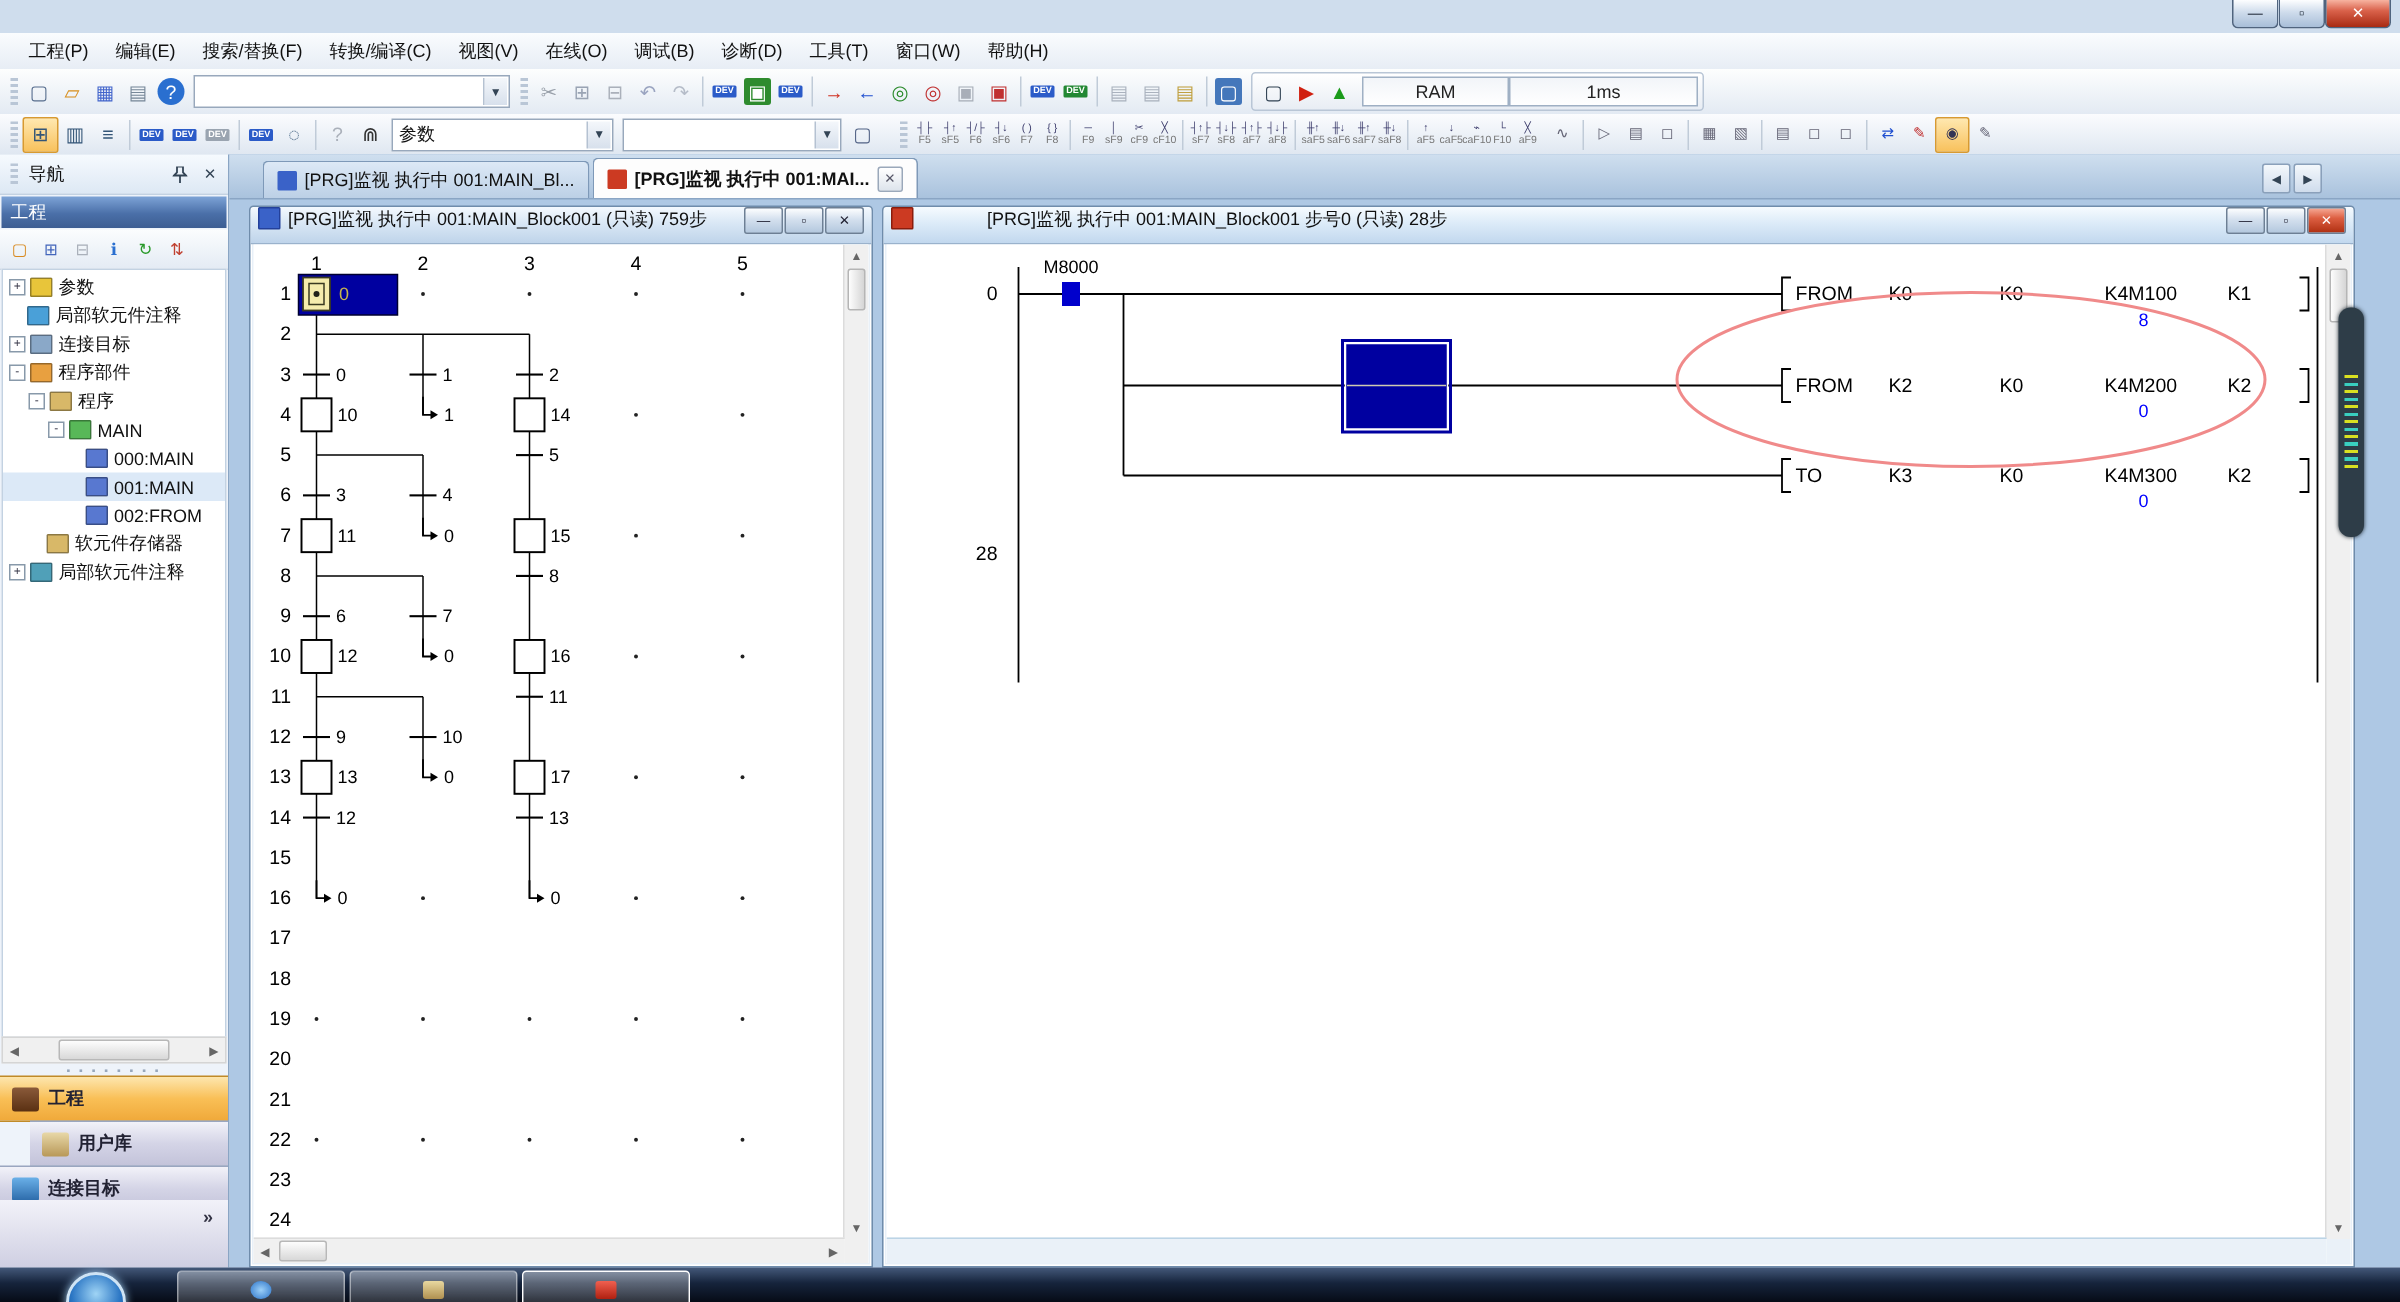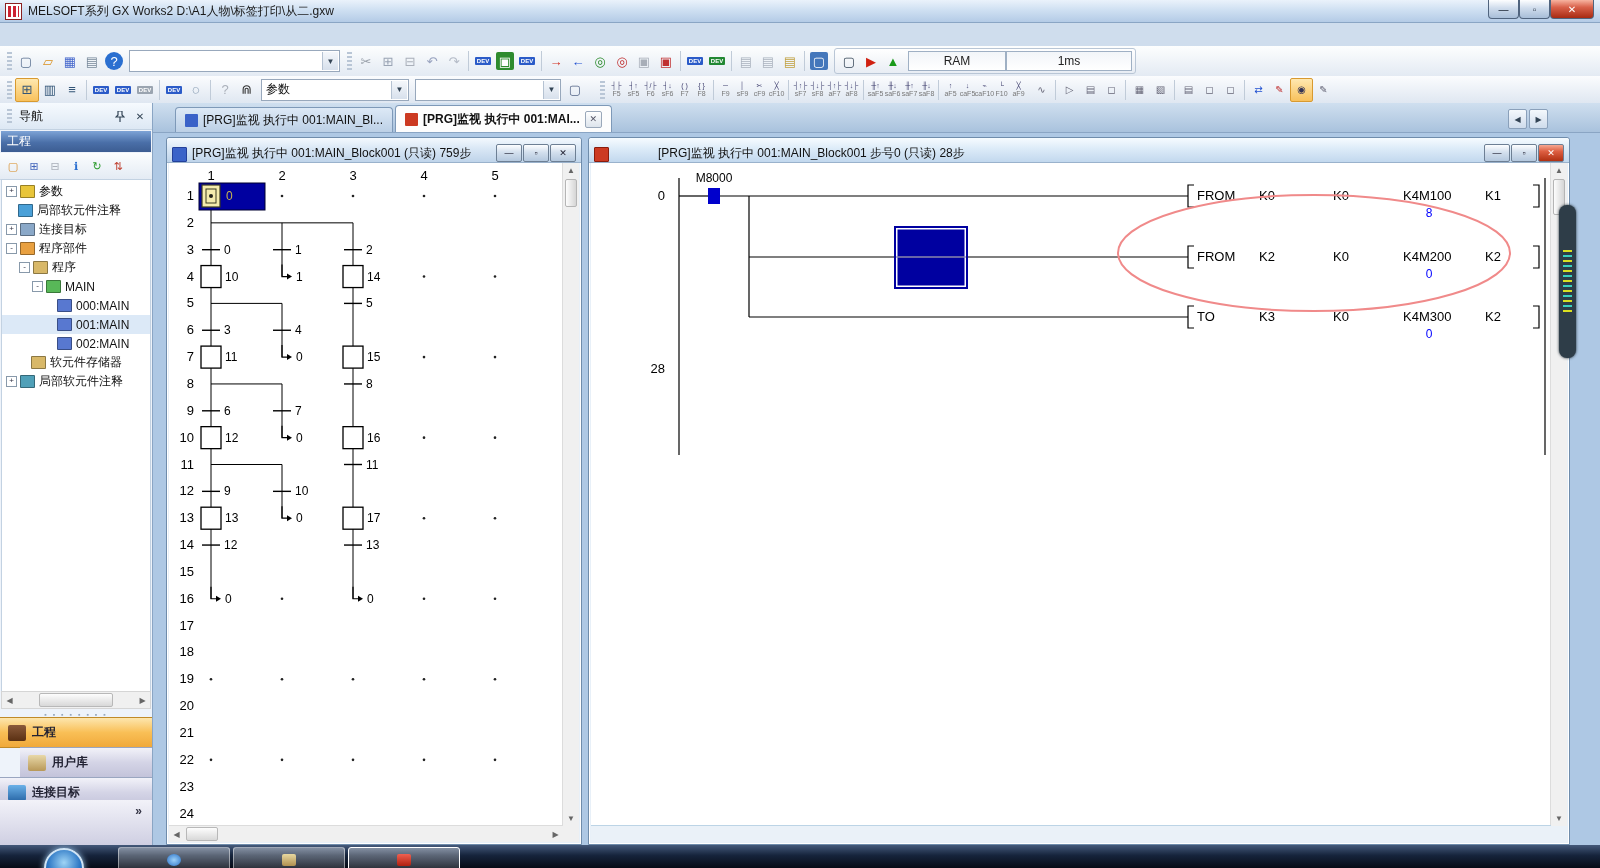--- a/index.html
+++ b/index.html
@@ -103,21 +103,21 @@
   .tabicon{width:13px;height:13px;border-radius:1px;flex:0 0 auto;}
   .tclose{width:15px;height:15px;border:1px solid #9aa8ba;background:linear-gradient(#fff,#dde4ec);
     display:flex;align-items:center;justify-content:center;font-size:9px;color:#556;border-radius:2px;}
   .tabnav{position:absolute;right:52px;top:6px;display:flex;gap:2px;}
   .tabnav .hb{width:17px;height:18px;border:1px solid #8aa0ba;border-radius:2px;
     background:linear-gradient(#f4f8fc,#cfdcec);display:flex;align-items:center;justify-content:center;
     font-size:8px;color:#345;}
   
   .cw{position:absolute;border:1px solid #6f8cab;border-radius:3px 3px 0 0;background:#e8f0f8;
     box-shadow:0 0 0 1px #ffffff inset;}
-  .cwtitle{height:24px;display:flex;align-items:flex-end;gap:5px;padding:0 5px;
+  .cwtitle{height:24px;display:flex;align-items:flex-start;gap:5px;padding:0 5px;
     background:linear-gradient(#f4f9fe,#d9e7f5 45%,#bfd4ea);border-bottom:1px solid #9ab2cc;
     border-radius:3px 3px 0 0;white-space:nowrap;overflow:hidden;}
   .cwbtns{margin-left:auto;display:flex;flex:0 0 auto;}
   .cwb{width:24px;height:16px;border:1px solid #6d7f94;background:linear-gradient(#fdfeff,#d4e0ee 45%,#b4c8de);
     display:flex;align-items:center;justify-content:center;font-size:9px;color:#223;border-radius:2px;margin-left:1px;}
   .cwb.close-red{background:linear-gradient(#f6a893,#dd5f42 40%,#b03012);color:#fff;}
   .cwbody{position:absolute;left:2px;right:2px;top:25px;bottom:2px;background:#fff;overflow:hidden;}
   .vscroll{position:absolute;right:0;top:0;width:16px;background:#f0f0f0;border-left:1px solid #dcdcdc;}
   .hscroll{position:absolute;left:0;bottom:0;height:16px;background:#f0f0f0;border-top:1px solid #dcdcdc;
     display:flex;align-items:center;}
@@ -139,30 +139,39 @@
     border-radius:3px;background:linear-gradient(rgba(255,255,255,.38),rgba(255,255,255,.12));
     display:flex;align-items:center;justify-content:center;}
   .tki{width:14px;height:12px;border-radius:2px;}
   svg text{font-family:"Liberation Sans","DejaVu Sans",sans-serif;}
 </style>
 </head>
 <body>
 
 <div id="app">
 
-  <div class="titlebar">
-    <div class="appicon"></div>
-    <div class="apptitle">MELSOFT系列 GX Works2 D:\A1人物\标签打印\从二.gxw</div>
-  </div>
   <div class="capbtns">
     <div class="cap">—</div>
     <div class="cap">▫</div>
     <div class="cap close">✕</div>
   </div>
 
+  <div class="menubar">
+      <div class="mitem">工程(P)</div>
+      <div class="mitem">编辑(E)</div>
+      <div class="mitem">搜索/替换(F)</div>
+      <div class="mitem">转换/编译(C)</div>
+      <div class="mitem">视图(V)</div>
+      <div class="mitem">在线(O)</div>
+      <div class="mitem">调试(B)</div>
+      <div class="mitem">诊断(D)</div>
+      <div class="mitem">工具(T)</div>
+      <div class="mitem">窗口(W)</div>
+      <div class="mitem">帮助(H)</div>
+    </div>
 
   <div class="tb1">
     <div class="grip"></div>
     <span id="tb1g1" style="display:flex;align-items:center;">
         <div class="tbi">
           <span class="gl" style="color: rgb(90, 112, 144);">▢</span>
         </div>
         <div class="tbi">
           <span class="gl" style="color: rgb(216, 144, 32);">▱</span>
         </div>
@@ -492,21 +501,21 @@
           <span>000:MAIN</span>
         </div>
         <div class="trow sel" style="padding-left: 43px;">
           <div style="width: 12px; flex: 0 0 auto;"></div>
           <div class="ticon" style="background: rgb(88, 120, 208); border: 1px solid rgba(0, 0, 0, 0.35);"></div>
           <span>001:MAIN</span>
         </div>
         <div class="trow" style="padding-left: 43px;">
           <div style="width: 12px; flex: 0 0 auto;"></div>
           <div class="ticon" style="background: rgb(88, 120, 208); border: 1px solid rgba(0, 0, 0, 0.35);"></div>
-          <span>002:MAIN</span>
+          <span>002:FROM</span>
         </div>
         <div class="trow" style="padding-left: 17px;">
           <div style="width: 12px; flex: 0 0 auto;"></div>
           <div class="ticon" style="background: rgb(216, 184, 104); border: 1px solid rgba(0, 0, 0, 0.35);"></div>
           <span>软元件存储器</span>
         </div>
         <div class="trow" style="padding-left: 4px;">
           <div class="exp">+</div>
           <div class="ticon" style="background: rgb(80, 160, 184); border: 1px solid rgba(0, 0, 0, 0.35);"></div>
           <span>局部软元件注释</span>

